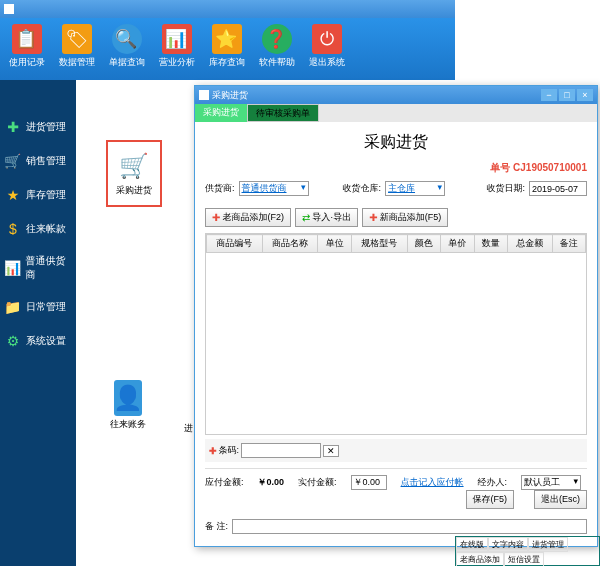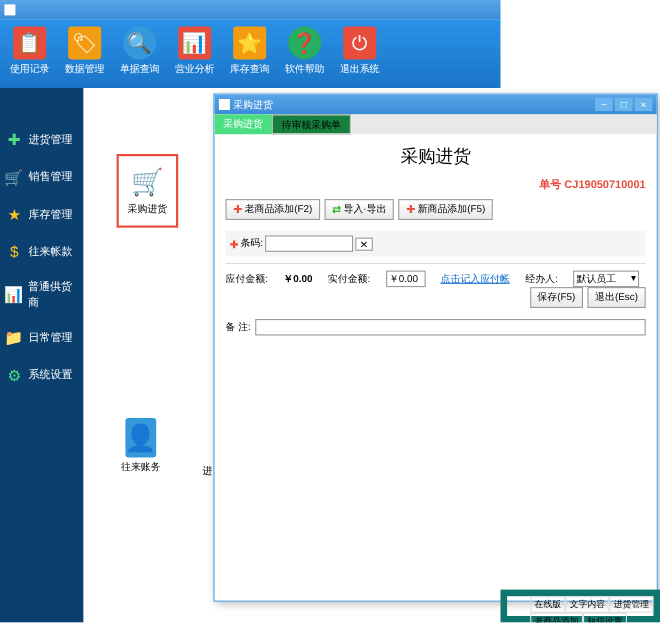--- a/index.html
+++ b/index.html
@@ -66,23 +66,23 @@
 
 .barcode-row { display: flex; align-items: center; margin-top: 4px; gap: 2px; padding: 4px; background: #f5f5f5; }
 .barcode-row .plus { color: #e74c3c; font-weight: bold; }
 .barcode-inp { border: 1px solid #999; height: 15px; width: 80px; }
 .x-btn { border: 1px solid #999; padding: 0 3px; cursor: pointer; background: #fff; }
 
 .total-row { display: flex; align-items: center; gap: 14px; margin-top: 6px; font-size: 9px; border-top: 1px solid #ddd; padding-top: 6px; }
 .amt { font-weight: bold; }
 .remark-row { display: flex; align-items: center; gap: 4px; margin: 6px 0; }
 .remark-inp { border: 1px solid #999; height: 15px; flex: 1; }
-.footer-btns { display: flex; gap: 4px; justify-content: flex-end; margin-bottom: 4px; text-align: center; }
-
-.bottom-status { position: absolute; bottom: 0; left: 455px; width: 145px; height: 30px; font-size: 8px; border: 6px solid #0f766e; display: flex; flex-wrap: wrap; padding-left: 21px; }
+.footer-btns { display: flex; gap: 20px; justify-content: flex-end; margin-bottom: 4px; text-align: center; }
+
+.bottom-status { position: absolute; bottom: 0; left: 455px; width: 145px; height: 30px; font-size: 8px; border: 1px solid #0f766e; display: flex; flex-wrap: wrap; }
 .bottom-status span { border: 1px solid #ddd; padding: 1px 3px; }
 </style>
 </head>
 <body>
 
 <div class="main-window">
   <div class="main-titlebar">
     <span class="min-icon"></span>
   </div>
 
@@ -188,33 +188,58 @@
   </div>
   <div class="tabs">
     <div class="tab active">采购进货</div>
     <div class="tab inactive">待审核采购单</div>
   </div>
   <div class="modal-body">
     <div class="form-title">采购进货</div>
     <div class="order-num">
       <span>单号</span> <span>CJ19050710001</span>
     </div>
+    <div class="form-row">
+      <label>供货商:</label>
+      <span class="drop blue-link" style="width:70px">普通供货商</span>
+      <label style="margin-left:30px">收货仓库:</label>
+      <span class="drop blue-link" style="width:45px">主仓库</span>
+      <label style="margin-left:auto">收货日期:</label>
+      <input class="inp" style="width: 58px;" value="2019-05-07">
+    </div>
     <div class="btn-row">
       <div class="btn">
           <span class="bi" style="color:#e74c3c">✚</span>
           <span>老商品添加(F2)</span>
         </div>
       <div class="btn">
           <span class="bi" style="color:#0a0">⇄</span>
           <span>导入·导出</span>
         </div>
       <div class="btn">
           <span class="bi" style="color:#e74c3c">✚</span>
           <span>新商品添加(F5)</span>
         </div>
+    </div>
+    <div class="table-wrapper">
+      <table class="data-table">
+          <thead>
+            <tr id="thead-row">
+              <th>商品编号</th>
+              <th>商品名称</th>
+              <th>单位</th>
+              <th>规格型号</th>
+              <th>颜色</th>
+              <th>单价</th>
+              <th>数量</th>
+              <th>总金额</th>
+              <th>备注</th>
+            </tr>
+          </thead>
+        </table>
     </div>
     <div class="barcode-row">
       <span class="plus">✚</span>
       <label>条码:</label>
       <input class="barcode-inp" style="">
       <span class="x-btn">✕</span>
     </div>
     <div class="total-row">
       <label>应付金额:</label>
       <span class="amt">￥0.00</span>

